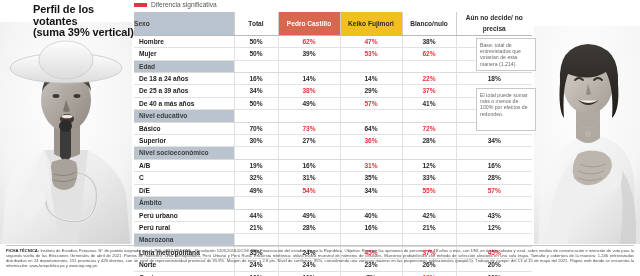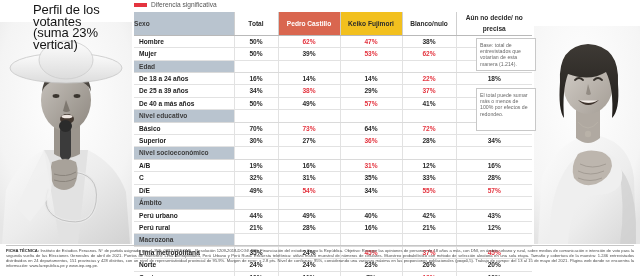--- a/index.html
+++ b/index.html
@@ -45,22 +45,22 @@
 
   
   .title-block {
     position: absolute;
     left: 8px;
     top: 4px;
     width: 128px;
     z-index: 5;
   }
   .title-line {
-    font-size: 13px;
-    font-weight: normal;
+    font-size: 11px;
+    font-weight: bold;
     color: #141414;
     line-height: 11.5px;
     letter-spacing: -0.1px;
     padding-left: 25px;
   }
 
   
   .legend {
     position: absolute;
     left: 134px;
@@ -349,21 +349,21 @@
       <path d="M16 218 Q14 168 34 140 Q48 124 68 126 Q86 130 88 146 Q90 164 72 168 L52 170 Q36 182 34 218 Z" fill="#efefef"></path>
       <path d="M44 128 Q36 140 40 152 Q48 162 62 158 Q76 152 78 140 Q78 130 68 126 Q54 122 44 128 Z" fill="#bdb6ae"></path>
       <path d="M46 138 Q58 144 72 138" fill="none" stroke="#a39c94" stroke-width="1"></path>
       <path d="M44 145 Q56 151 70 145" fill="none" stroke="#a39c94" stroke-width="1"></path>
       <path d="M44 152 Q56 157 68 152" fill="none" stroke="#a39c94" stroke-width="1"></path>
     </svg>
   </div>
 
   <div class="title-block">
     <div class="title-line">Perfil de los votantes</div>
-    <div class="title-line">(suma 23% vertical)</div>
+    <div class="title-line">(suma 39% vertical)</div>
   </div>
 
   <div class="legend">
     <span class="legend-swatch"></span>
     <span class="legend-label">Diferencia significativa</span>
   </div>
 
   <div class="table-wrap">
     <table class="poll">
       <colgroup>

